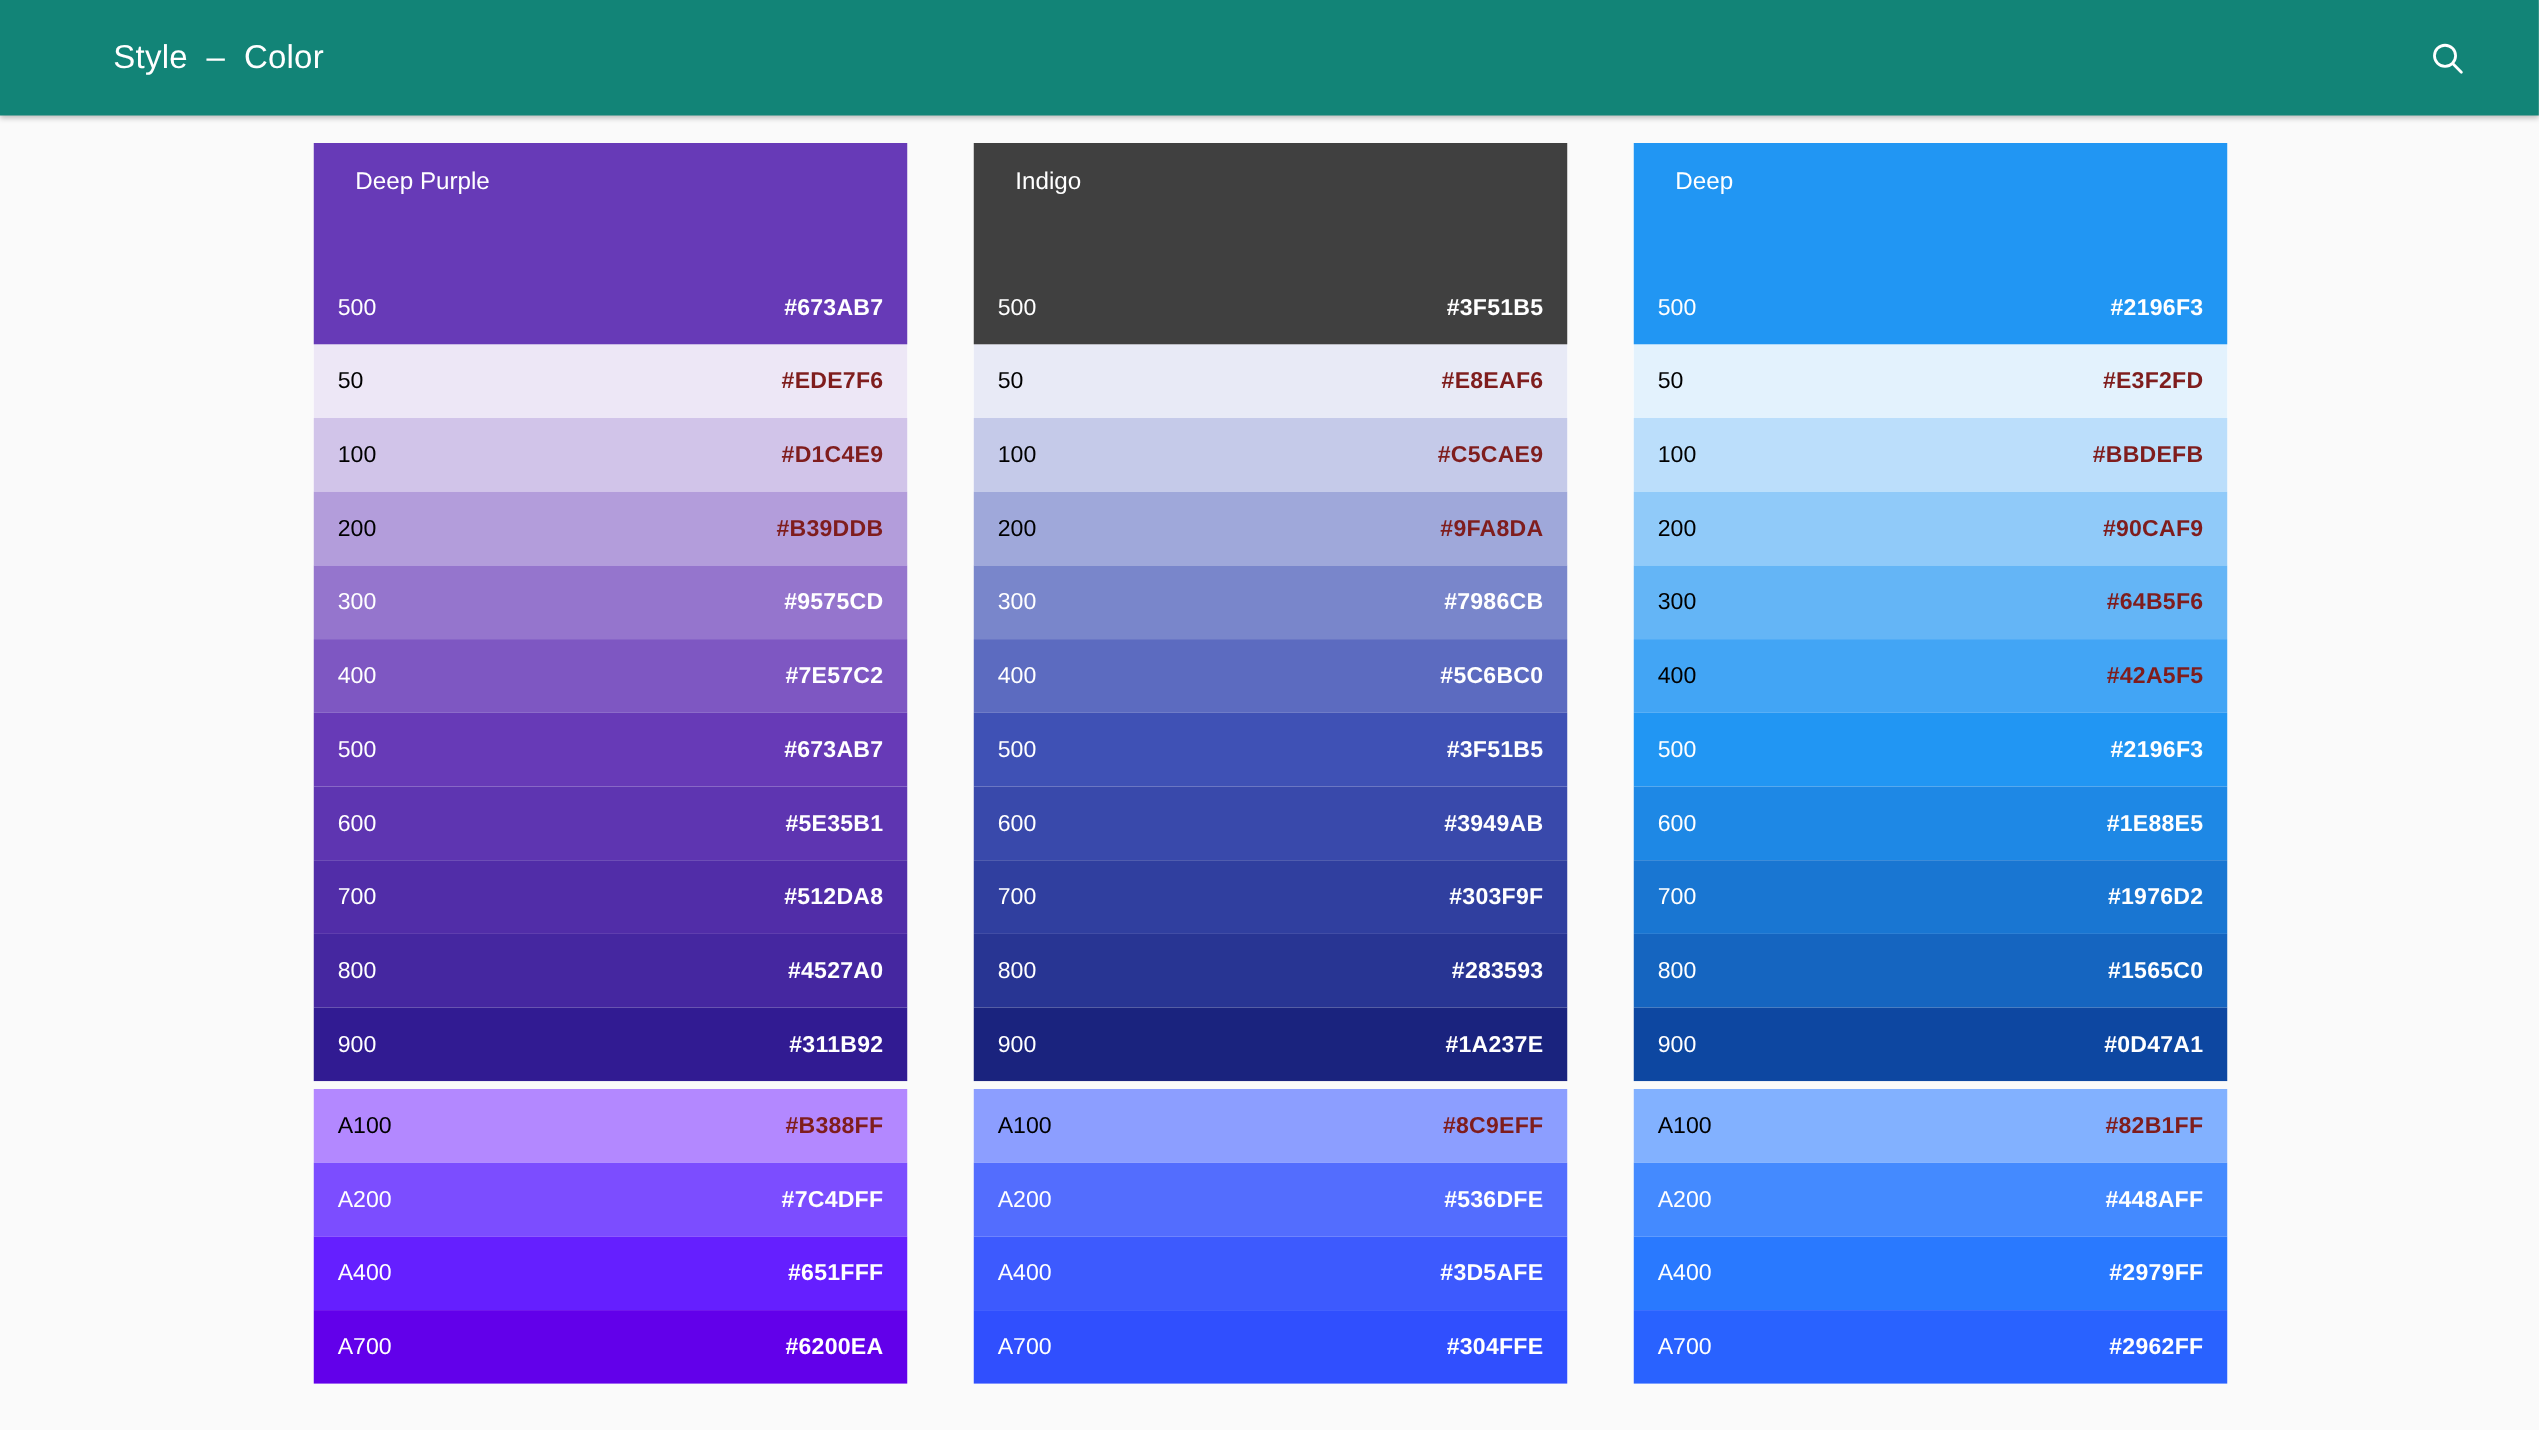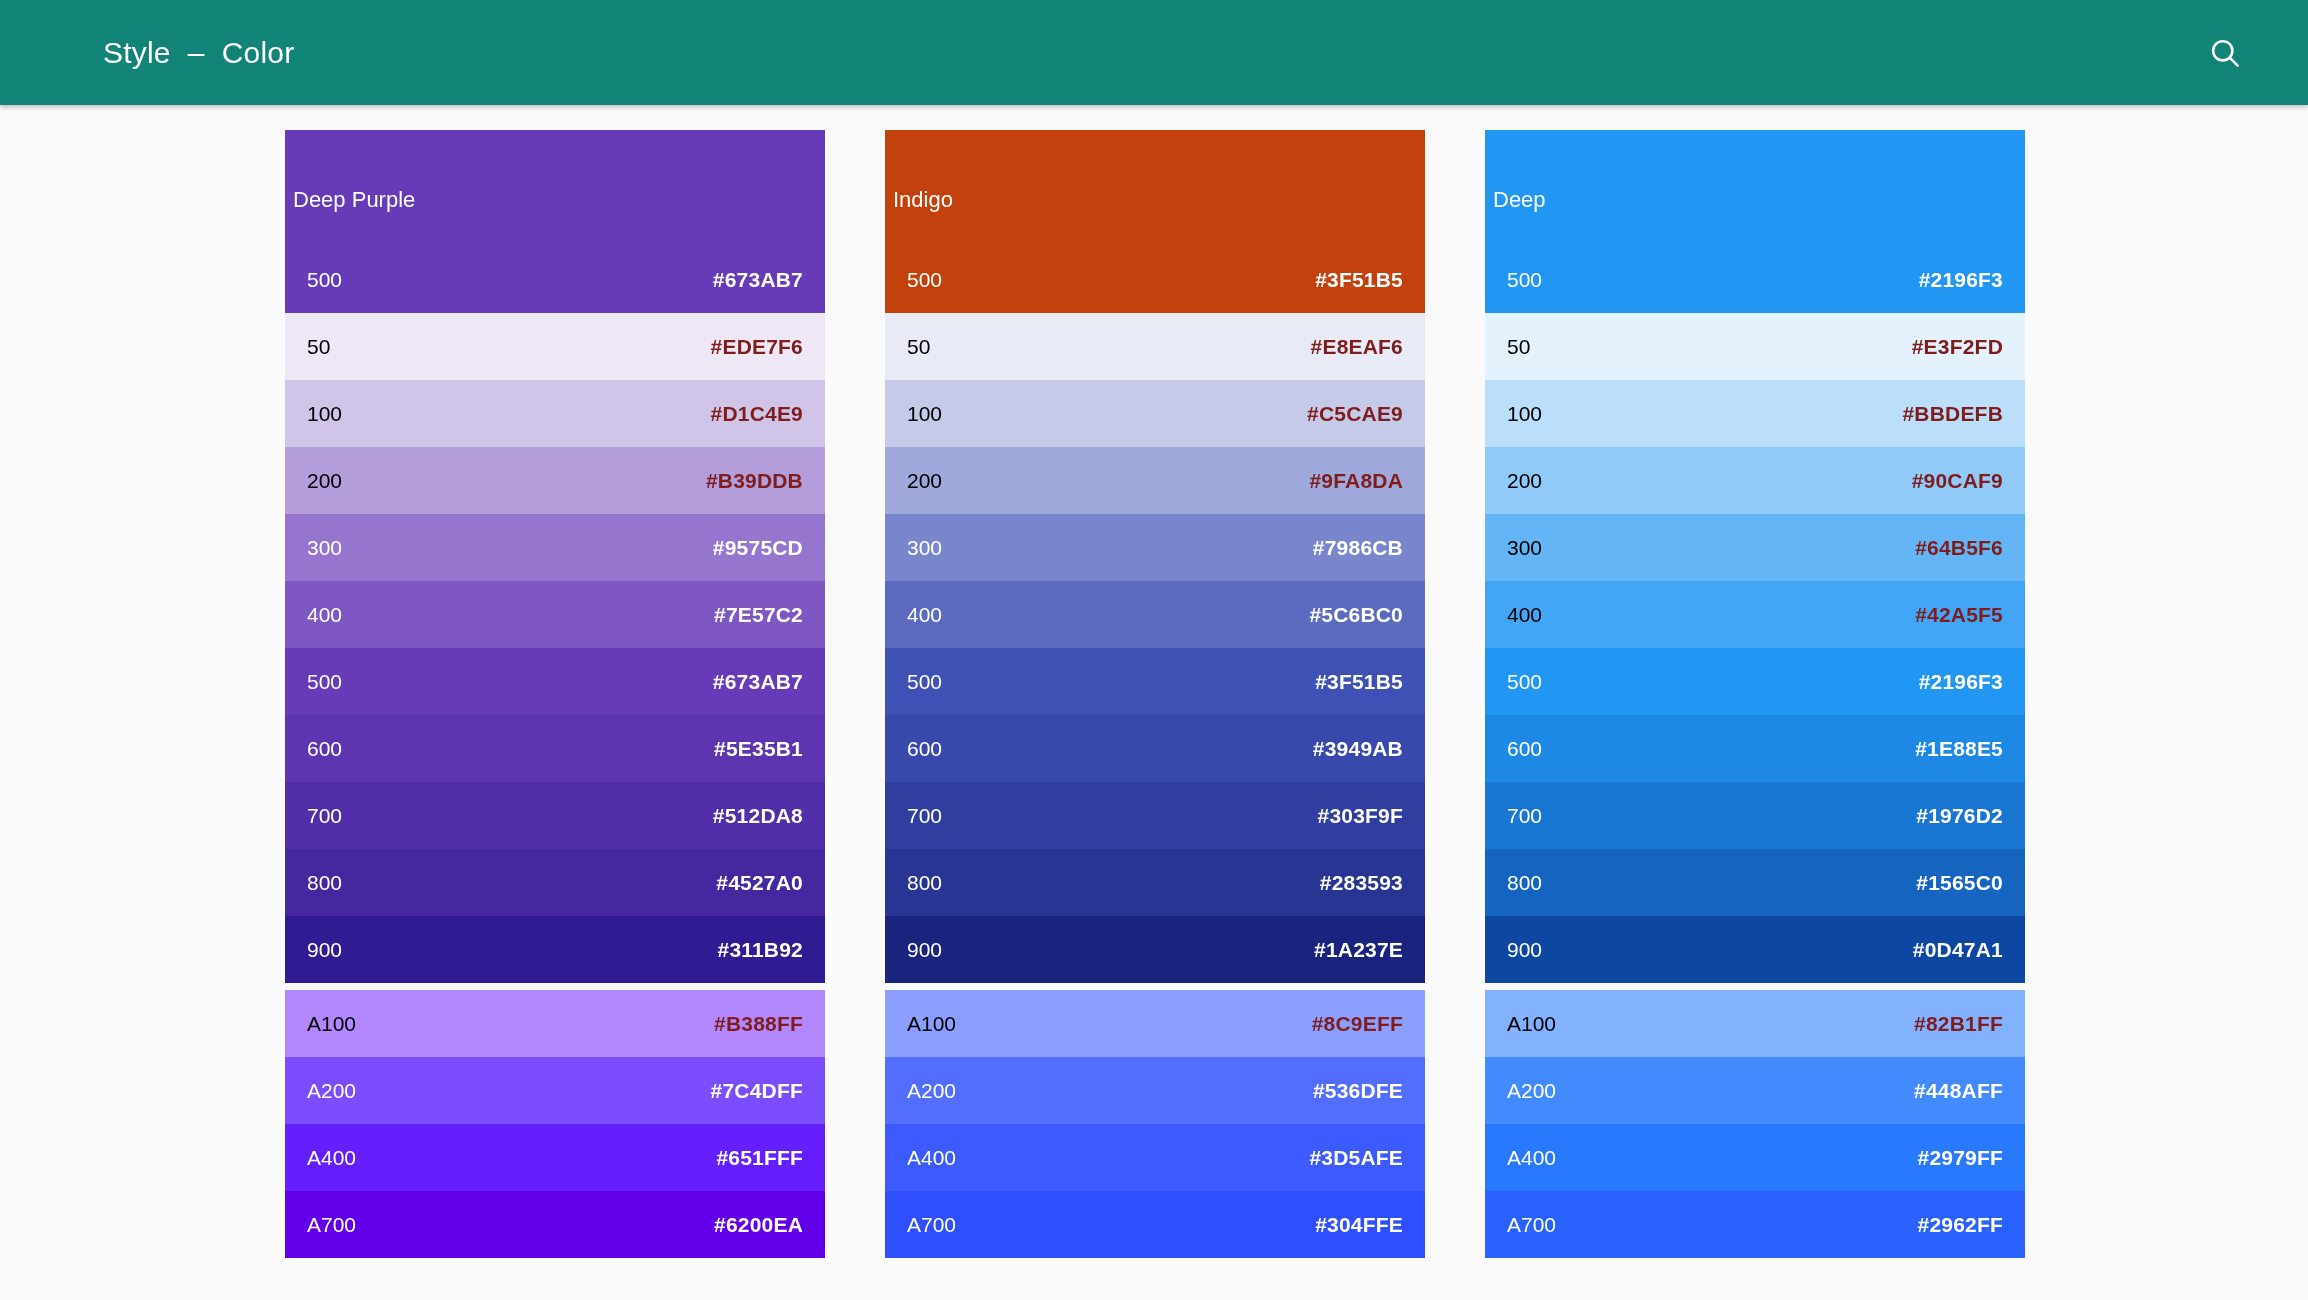--- a/index.html
+++ b/index.html
@@ -76,24 +76,23 @@
 
   
   .hero {
     position: relative;
     height: 183px;
     padding: 0;
   }
   .hero-name {
     position: absolute;
     top: 22px;
-    left: 8px;
+    left: 38px;
     font-size: 22px;
     font-weight: 400;
-    margin-top: 35px;
   }
   .hero-row {
     position: absolute;
     bottom: 0; left: 0; right: 0;
     height: 67px;
     display: flex;
     align-items: center;
     justify-content: space-between;
     padding: 0 22px;
   }
@@ -204,21 +203,21 @@
             <span class="swatch-hex">#651FFF</span>
           </div>
           <div class="swatch on-dark" style="background: rgb(98, 0, 234);">
             <span class="swatch-label">A700</span>
             <span class="swatch-hex">#6200EA</span>
           </div>
         </div>
       </div>
       <div class="palette-column">
         <div class="card">
-          <div class="hero on-dark" style="background: #c2410c; text-align: right;">
+          <div class="hero on-dark" style="background: #404040; text-align: right;">
             <div class="hero-name">Indigo</div>
             <div class="hero-row">
               <span class="swatch-label">500</span>
               <span class="swatch-hex">#3F51B5</span>
             </div>
           </div>
           <div class="swatch on-light" style="background: rgb(232, 234, 246);">
             <span class="swatch-label">50</span>
             <span class="swatch-hex">#E8EAF6</span>
           </div>

